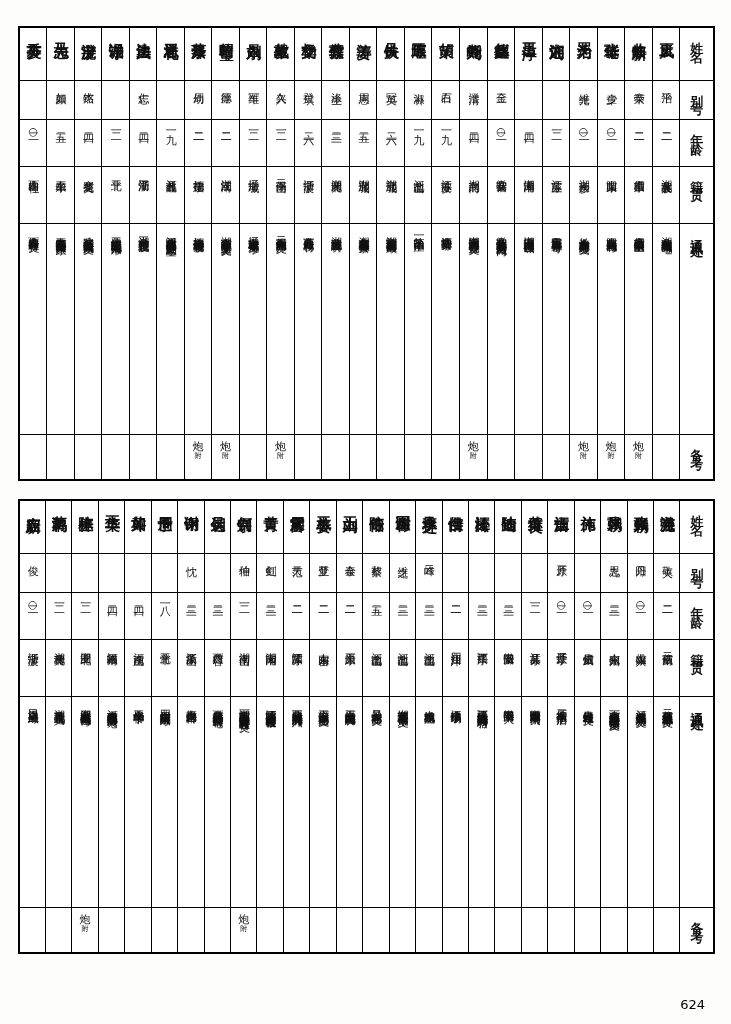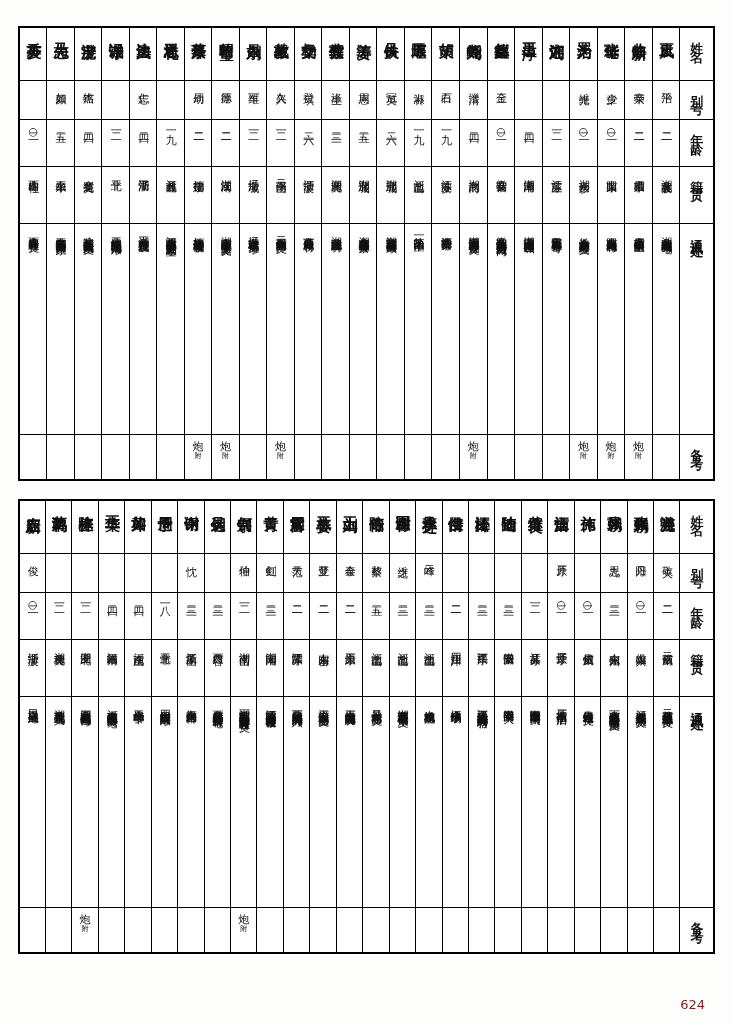--- a/index.html
+++ b/index.html
@@ -93,21 +93,21 @@
   }
 
   .tbl-gap { height: 18px; }
 
   .pageno {
     position: absolute;
     right: 26px;
     bottom: 12px;
     font-size: 13px;
     font-family: "DejaVu Sans", sans-serif;
-    color: #7f1d1d;
+    color: #000000;
   }
 </style>
 </head>
 <body>
 
 <div class="page">
 
   <table class="roster" id="table-top">
     <colgroup id="cg-top">
         <col style="width: 27.5417px;">

